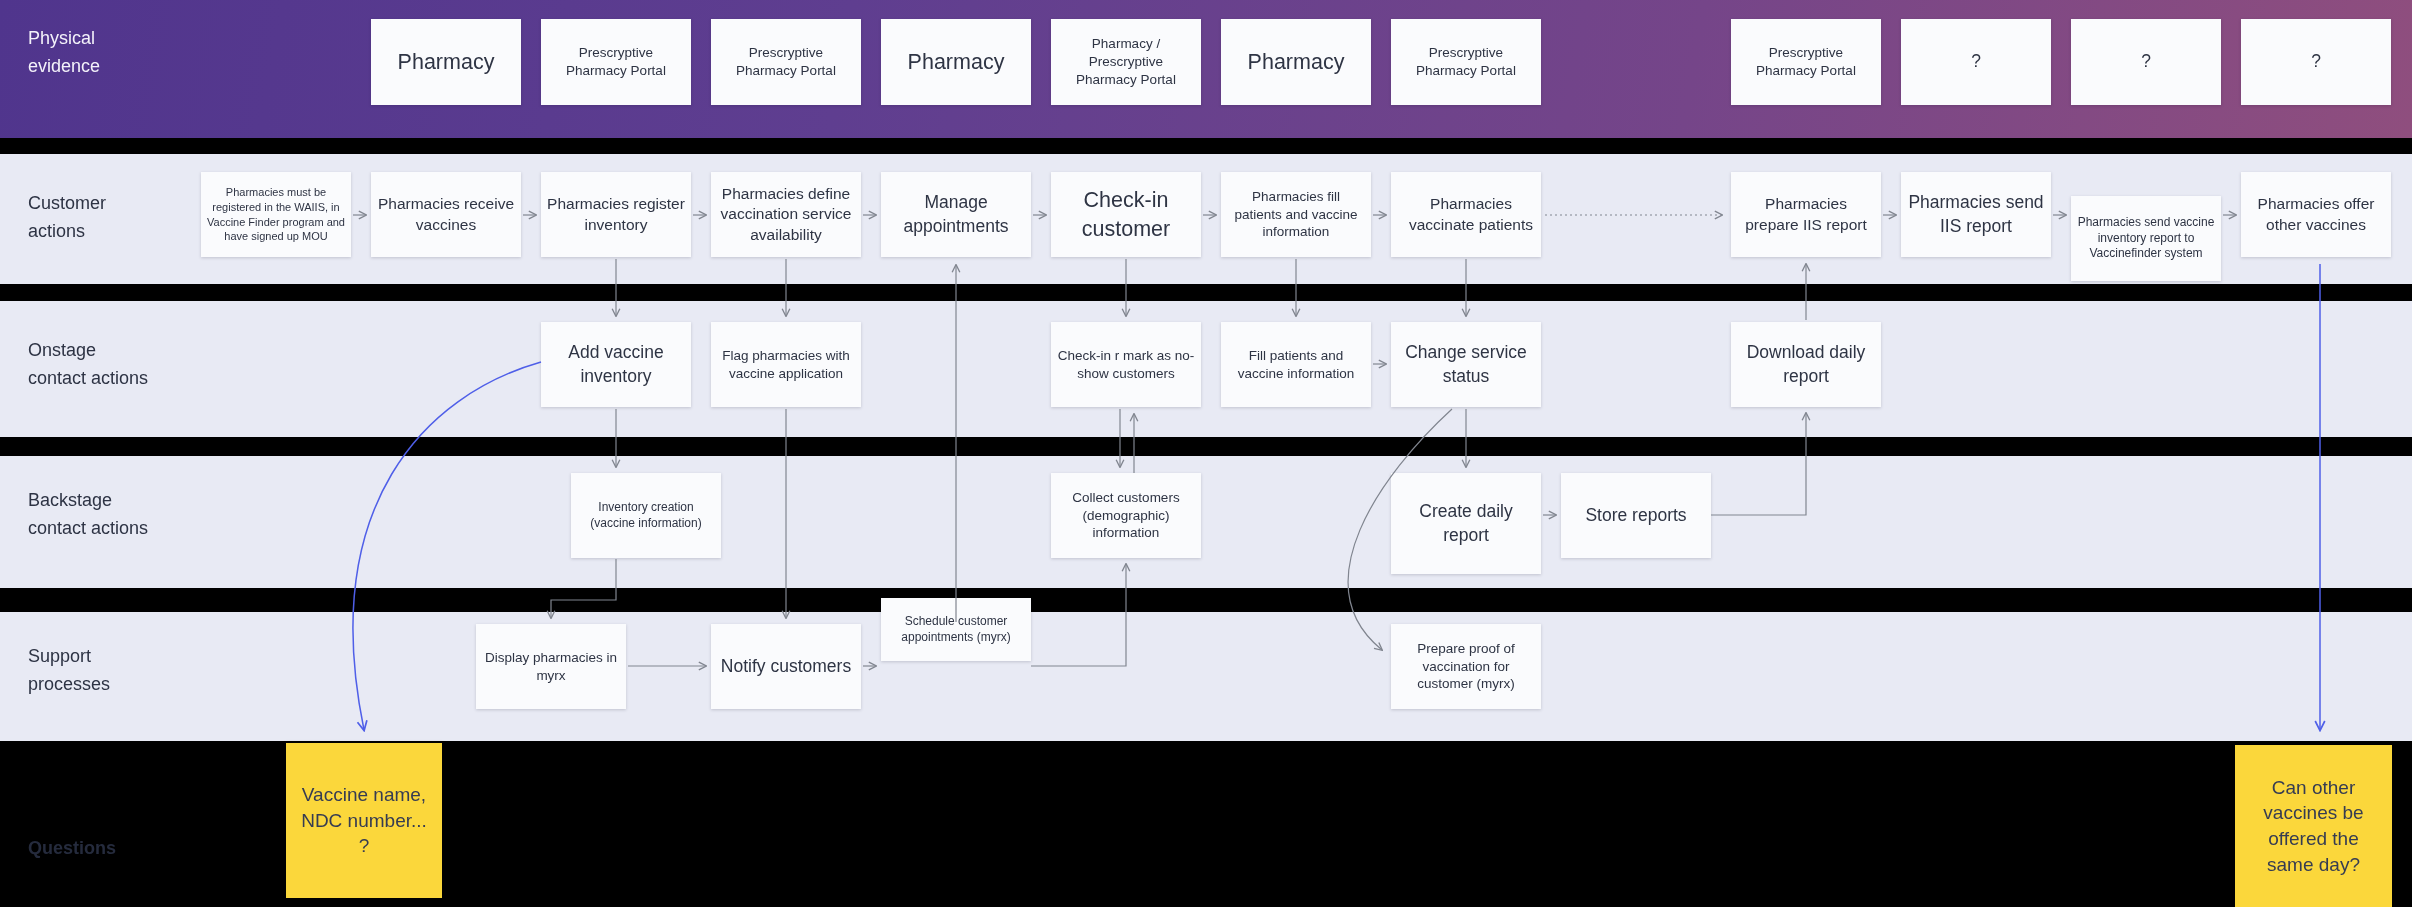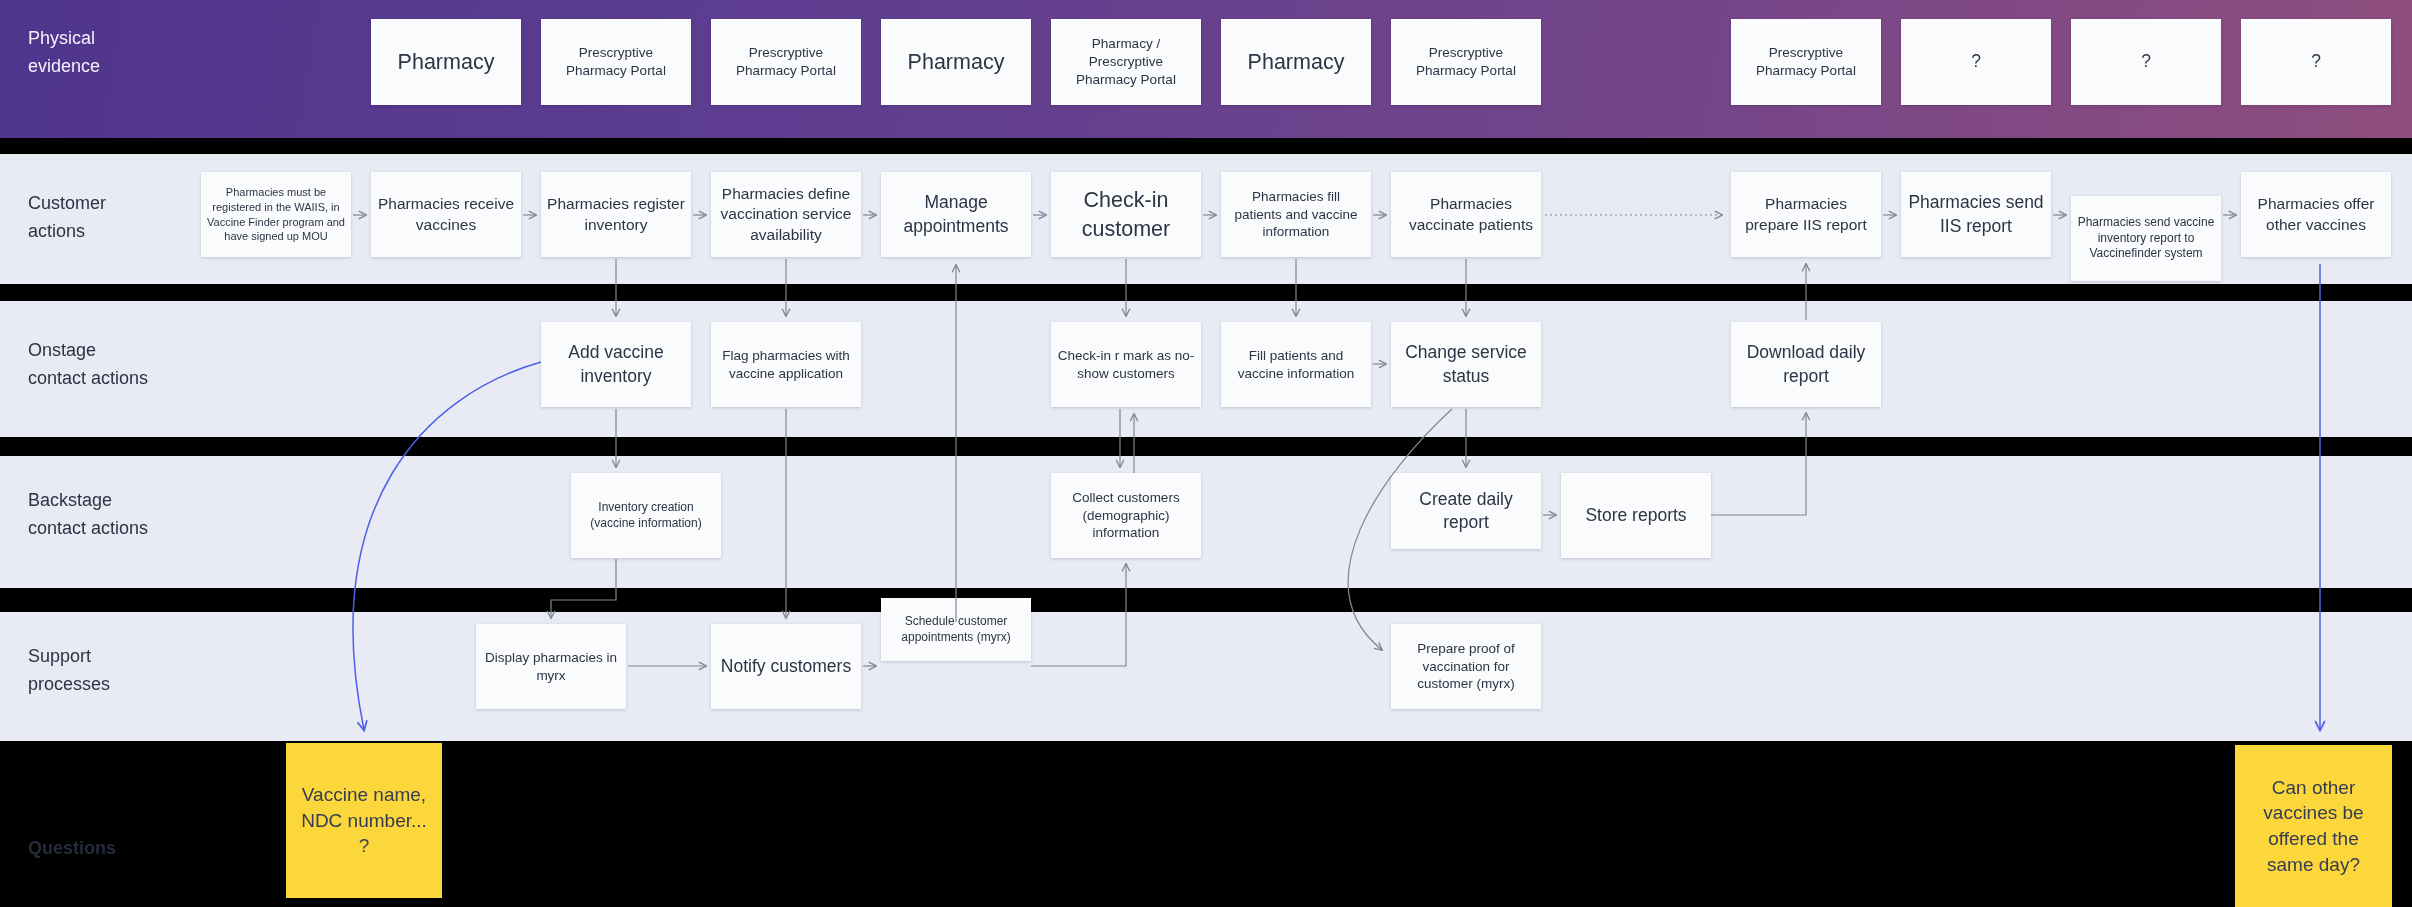--- a/index.html
+++ b/index.html
@@ -87,21 +87,21 @@
       <div class="box fs-lg" style="left: 541px; top: 322px; height: 85px;">Add vaccine inventory</div>
       <div class="box fs-sm" style="left: 711px; top: 322px; height: 85px;">Flag pharmacies with vaccine application</div>
       <div class="box fs-sm" style="left: 1051px; top: 322px; height: 85px;">Check-in r mark as no-show customers</div>
       <div class="box fs-sm" style="left: 1221px; top: 322px; height: 85px;">Fill patients and vaccine information</div>
       <div class="box fs-lg" style="left: 1391px; top: 322px; height: 85px;">Change service status</div>
       <div class="box fs-lg" style="left: 1731px; top: 322px; height: 85px;">Download daily report</div>
     </div>
   <div id="row-backstage">
       <div class="box fs-xs" style="left: 541px; top: 473px; height: 85px; margin-left: 30px;">Inventory creation (vaccine information)</div>
       <div class="box fs-sm" style="left: 1051px; top: 473px; height: 85px;">Collect customers (demographic) information</div>
-      <div class="box fs-lg" style="left: 1391px; top: 473px; height: 76px;">Create daily report</div>
+      <div class="box fs-lg" style="left: 1391px; top: 473px; height: 101px;">Create daily report</div>
       <div class="box fs-lg" style="left: 1561px; top: 473px; height: 85px; text-align: center;">Store reports</div>
     </div>
   <div id="row-support">
       <div class="box fs-sm" style="left: 476px; top: 624px; height: 85px;">Display pharmacies in myrx</div>
       <div class="box fs-lg" style="left: 711px; top: 624px; height: 85px;">Notify customers</div>
       <div class="box fs-xs" style="left: 881px; top: 598px; height: 63px;">Schedule customer appointments (myrx)</div>
       <div class="box fs-sm" style="left: 1391px; top: 624px; height: 85px;">Prepare proof of vaccination for customer (myrx)</div>
     </div>
 
   <div class="sticky" style="left:2235px;top:745px;width:157px;height:162px">Can other vaccines be offered the same day?</div>

